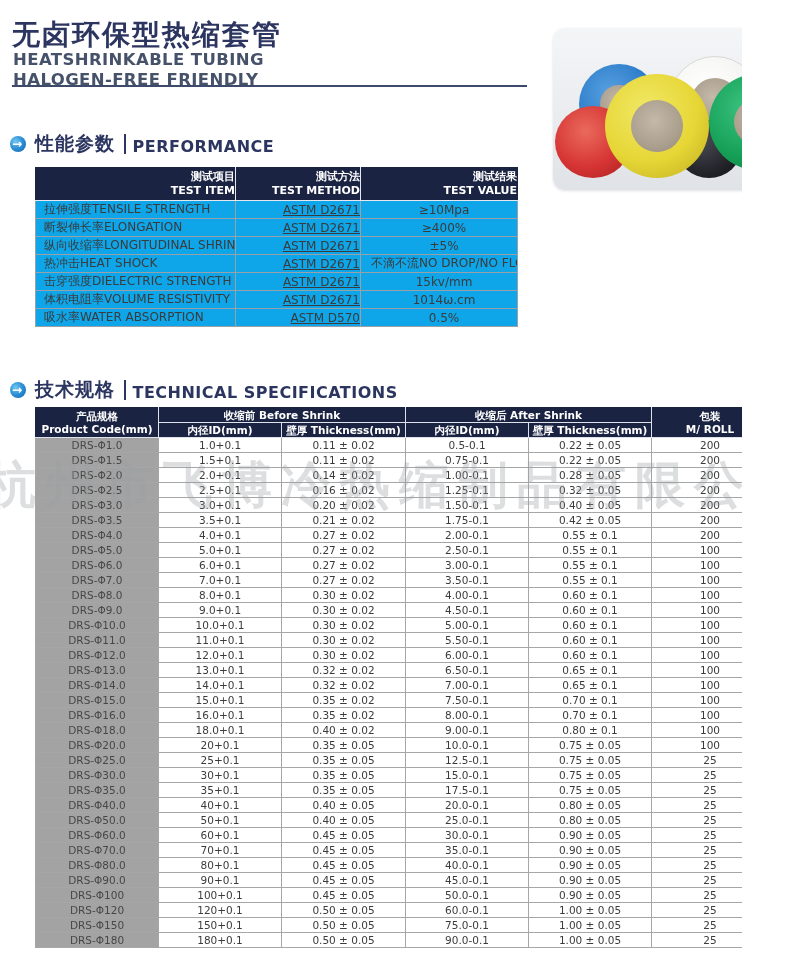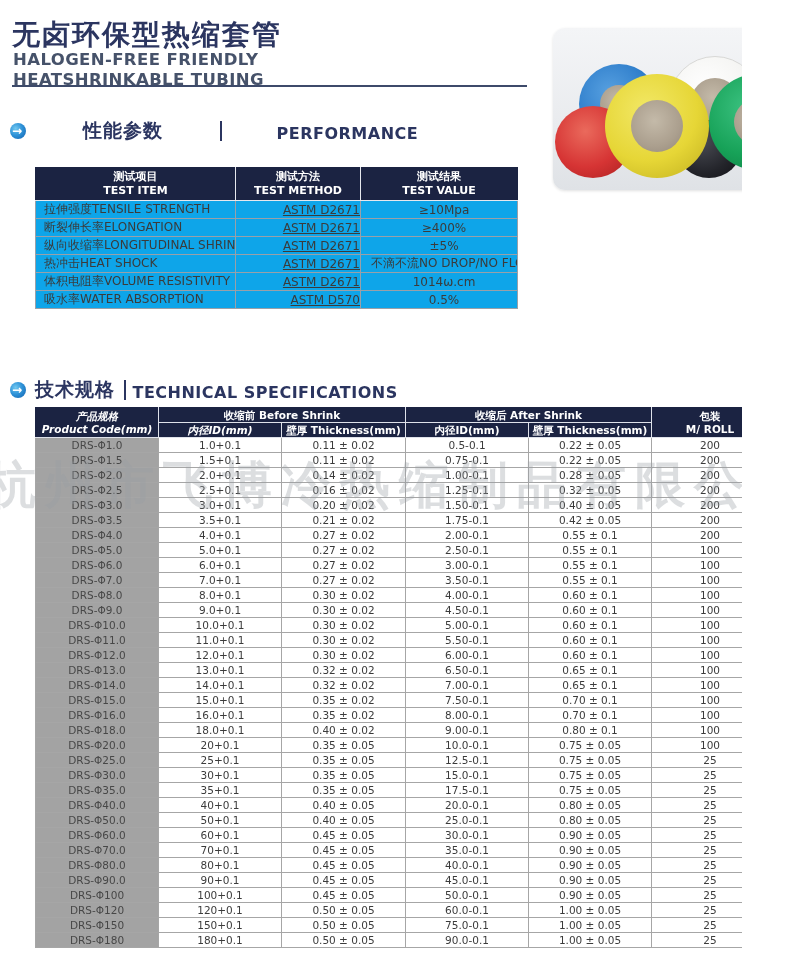--- a/index.html
+++ b/index.html
@@ -34,71 +34,71 @@
                 background:radial-gradient(circle at 40% 35%, #4a4c54, var(--roll_black) 60%, #101014 100%); z-index:2; }
   .roll-yellow{ left:52px; top:46px; width:104px; height:104px;
                 background:radial-gradient(circle at 40% 35%, #f2e866, var(--roll_yellow) 55%, #bfae1e 100%); z-index:3; }
   .roll-yellow .core { width:52px; height:52px; }
   .roll-green { left:156px; top:46px; width:96px; height:96px;
                 background:radial-gradient(circle at 40% 35%, #3cc281, var(--roll_green) 55%, #0c7a41 100%); z-index:3; }
   .roll-green .core { width:46px; height:46px; }
 
   
   .section-head { position:absolute; left:10px; display:flex; align-items:center; }
-  .section-head.s1 { top:118px;gap:48px; }
+  .section-head.s1 { top:131px; }
   .section-head.s2 { top:377px; }
   .section-icon { width:16px; height:16px; border-radius:50%; position:relative; flex:0 0 16px;
                   background:radial-gradient(circle at 35% 35%, #72c8f0 0%, #2f93d8 45%, #0f5fae 100%); }
   .section-icon::after { content:"\2192"; position:absolute; left:2px; top:50%; transform:translateY(-54%);
                          color:#fff; font-size:12px; font-weight:bold; line-height:1; }
   .section-cn { margin-left:9px; font-size:19px; font-weight:bold; color:var(--title_navy); letter-spacing:1px; }
   .section-sep { margin:0 7px 0 9px; width:1.5px; height:20px; background:var(--title_navy); }
   .section-en { font-size:16px; font-weight:bold; color:var(--title_navy); letter-spacing:0.5px; padding-top:4px; }
 
   
   table { border-collapse:collapse; table-layout:fixed; }
   th,td { overflow:hidden; white-space:nowrap; }
 
   
   .perf { position:absolute; left:35px; top:167px; width:482px; }
   .perf th { background:var(--header_navy); color:#fff; font-size:11px; font-weight:bold;
-             height:33px; line-height:14px; text-align:center; border:1px solid #e6e8ee;
+             height:33px; line-height:14px; text-align:right; border:1px solid #e6e8ee;
              border-top:1px solid var(--header_navy); }
   .perf th:first-child { border-left:1px solid var(--header_navy); }
   .perf th:last-child { border-right:1px solid var(--header_navy); }
   .perf td { height:17px; font-size:12px; color:#3b3b3b; border:1px solid #9aa0a8; background:#0ea5e9; }
   .perf td.c0 { padding-left:8px; text-align:left; }
   .perf td.c1 { text-align:right;text-decoration:underline; }
   .perf td.c2 { padding-left:10px; text-align:center; }
 
   
   .spec { position:absolute; left:35px; top:407px; width:733px; }
   .spec th { background:var(--header_navy); color:#fff; font-size:10.5px; font-weight:bold;
              text-align:center; border:1px solid #dfe2ea; height:15px; line-height:13px; }
   .spec thead tr:first-child th { border-top:1px solid var(--header_navy); }
-  .spec th:first-child { border-left:1px solid var(--header_navy);font-style:italic; }
+  .spec th:first-child { border-left:1px solid var(--header_navy); }
   .spec th:last-child { border-right:1px solid var(--header_navy); }
   .spec td { height:15px; font-size:10.5px; color:#3b3b3b; text-align:center;
              border:1px solid #a6a6a6; background:#fff; }
   .spec td.code { background:#a3a3a3; color:#474747; }
 
   
   .watermark { position:absolute; left:-14px; top:452px; width:830px; font-size:50px; font-weight:bold;
                color:var(--watermark_gray); opacity:0.33; letter-spacing:9px; white-space:nowrap;
                pointer-events:none; z-index:5; }
 </style>
 </head>
 <body>
 
 <div class="page">
 
   <div class="title-cn">无卤环保型热缩套管</div>
   <div class="subtitle">
+    <div>HEATSHRINKABLE TUBING</div>
     <div>HALOGEN-FREE FRIENDLY</div>
-    <div>HEATSHRINKABLE TUBING</div>
   </div>
   <div class="head-rule"></div>
 
   <div class="photo">
     <div class="roll roll-blue">
         <span class="core"></span>
       </div>
     <div class="roll roll-red"></div>
     <div class="roll roll-white">
         <span class="core"></span>
@@ -154,20 +154,25 @@
         </tr>
         <tr>
           <td class="c0">纵向收缩率LONGITUDINAL SHRINK RATIO</td>
           <td class="c1">ASTM D2671</td>
           <td class="c2">±5%</td>
         </tr>
         <tr>
           <td class="c0">热冲击HEAT SHOCK</td>
           <td class="c1">ASTM D2671</td>
           <td class="c2">不滴不流NO DROP/NO FLOW</td>
+        </tr>
+        <tr>
+          <td class="c0">击穿强度DIELECTRIC STRENGTH</td>
+          <td class="c1">ASTM D2671</td>
+          <td class="c2">15kv/mm</td>
         </tr>
         <tr>
           <td class="c0">体积电阻率VOLUME RESISTIVITY</td>
           <td class="c1">ASTM D2671</td>
           <td class="c2">1014ω.cm</td>
         </tr>
         <tr>
           <td class="c0">吸水率WATER ABSORPTION</td>
           <td class="c1">ASTM D570</td>
           <td class="c2">0.5%</td>

